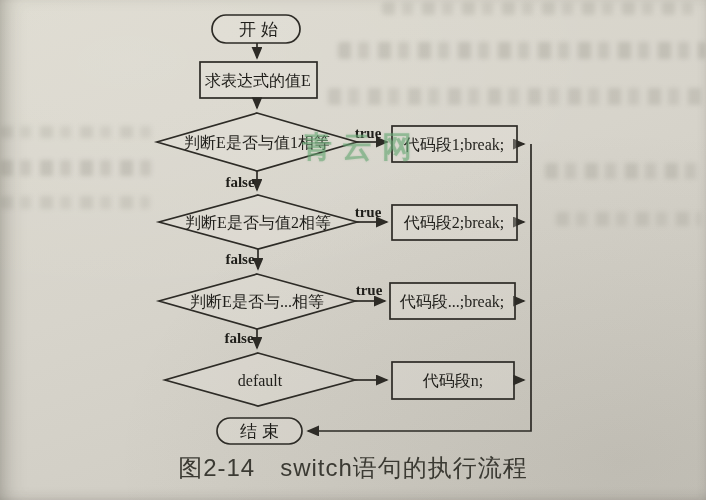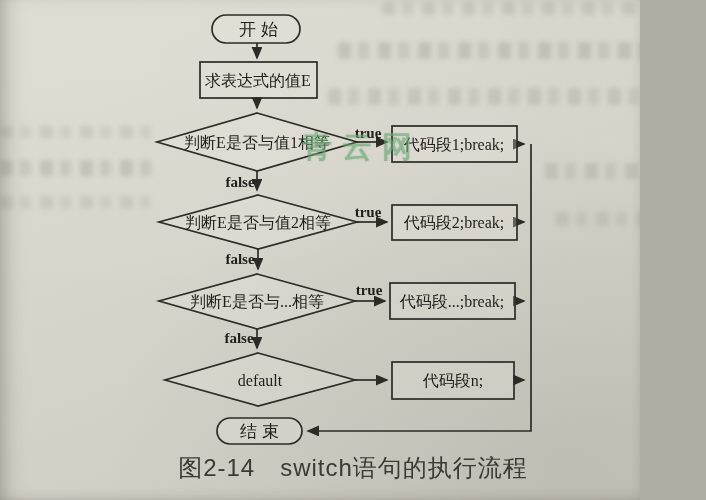--- a/index.html
+++ b/index.html
@@ -2,21 +2,21 @@
 <html><head>
 <meta charset="utf-8">
 <style>
   html,body{margin:0;padding:0;}
   body{
     width:706px;height:500px;overflow:hidden;
     font-family:"Liberation Serif","DejaVu Serif",serif;
     background:#b0ada4;
   }
   .page{
-    position:relative;width:640px;height:500px;overflow:hidden;
+    position:relative;width:706px;height:500px;overflow:hidden;
     background:
       radial-gradient(130% 90% at 18% 12%, rgba(255,255,255,0.10), rgba(255,255,255,0) 55%),
       radial-gradient(120% 110% at 88% 92%, rgba(70,66,56,0.10), rgba(70,66,56,0) 60%),
       linear-gradient(160deg,#dddacf 0%,#d7d4cb 45%,#d0cdc4 80%,#cbc8bf 100%);
     box-shadow:
       inset 16px 0 22px -14px rgba(60,57,48,0.38),
       inset -6px 0 14px -10px rgba(60,57,48,0.20),
       inset 0 -8px 16px -12px rgba(60,57,48,0.25);
   }
   

